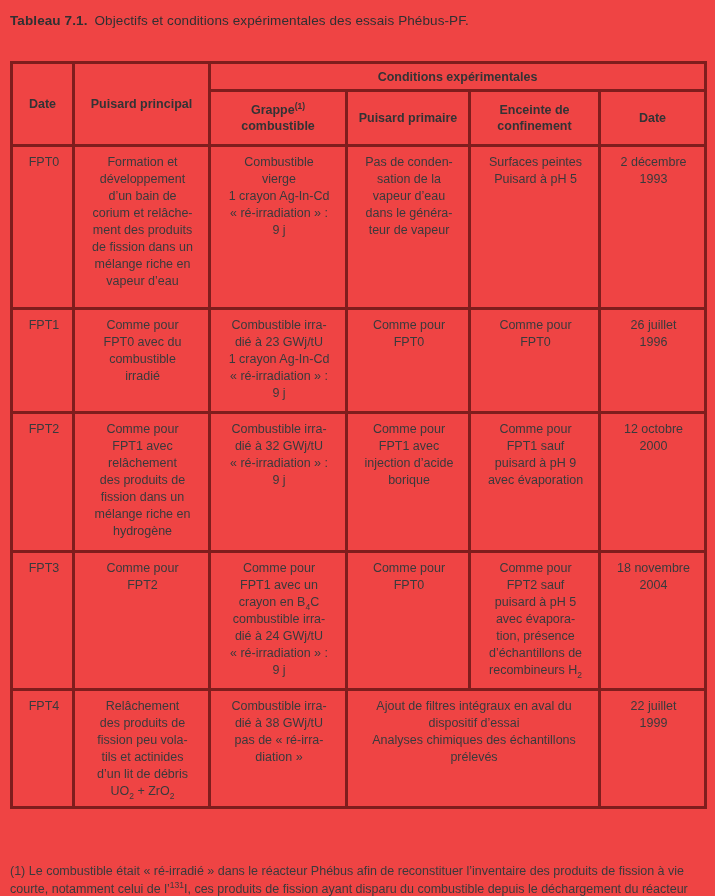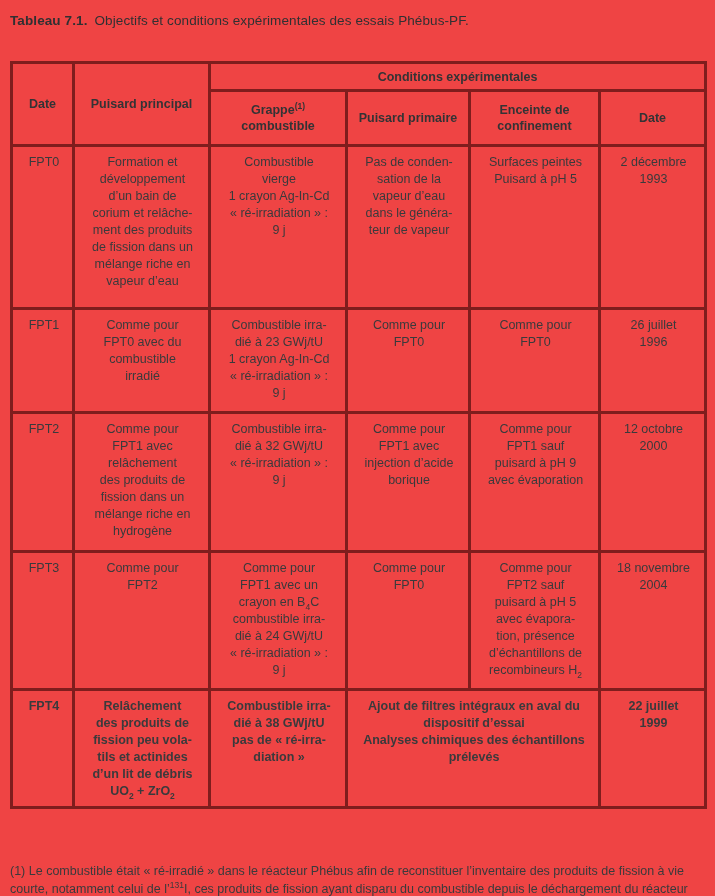--- a/index.html
+++ b/index.html
@@ -55,21 +55,21 @@
     line-height: 17px;
     color: #3a3a3c;
   }
   .exp-table td.essai-cell { padding-left: 10px; }
   tr.hdr-row-1 { height: 28px; }
   tr.hdr-row-2 { height: 55px; }
   tr.row-fpt0 { height: 163px; }
   tr.row-fpt1 { height: 104px; }
   tr.row-fpt2 { height: 139px; }
   tr.row-fpt3 { height: 138px; padding-left: 20px; }
-  tr.row-fpt4 { height: 108px; font-weight: bold; }
+  tr.row-fpt4 { height: 108px; }
   sup { font-size: 8.5px; line-height: 0; }
   sub { font-size: 8.5px; line-height: 0; }
   .footnote {
     position: absolute;
     top: 863px;
     left: 10px;
     width: 694px;
     font-size: 12.5px;
     line-height: 17.5px;
     color: #3a3a3c;

